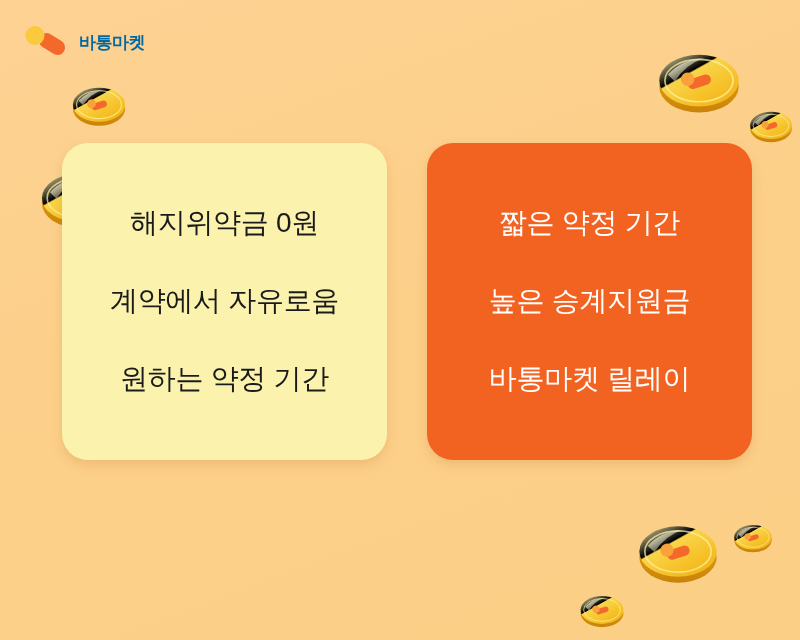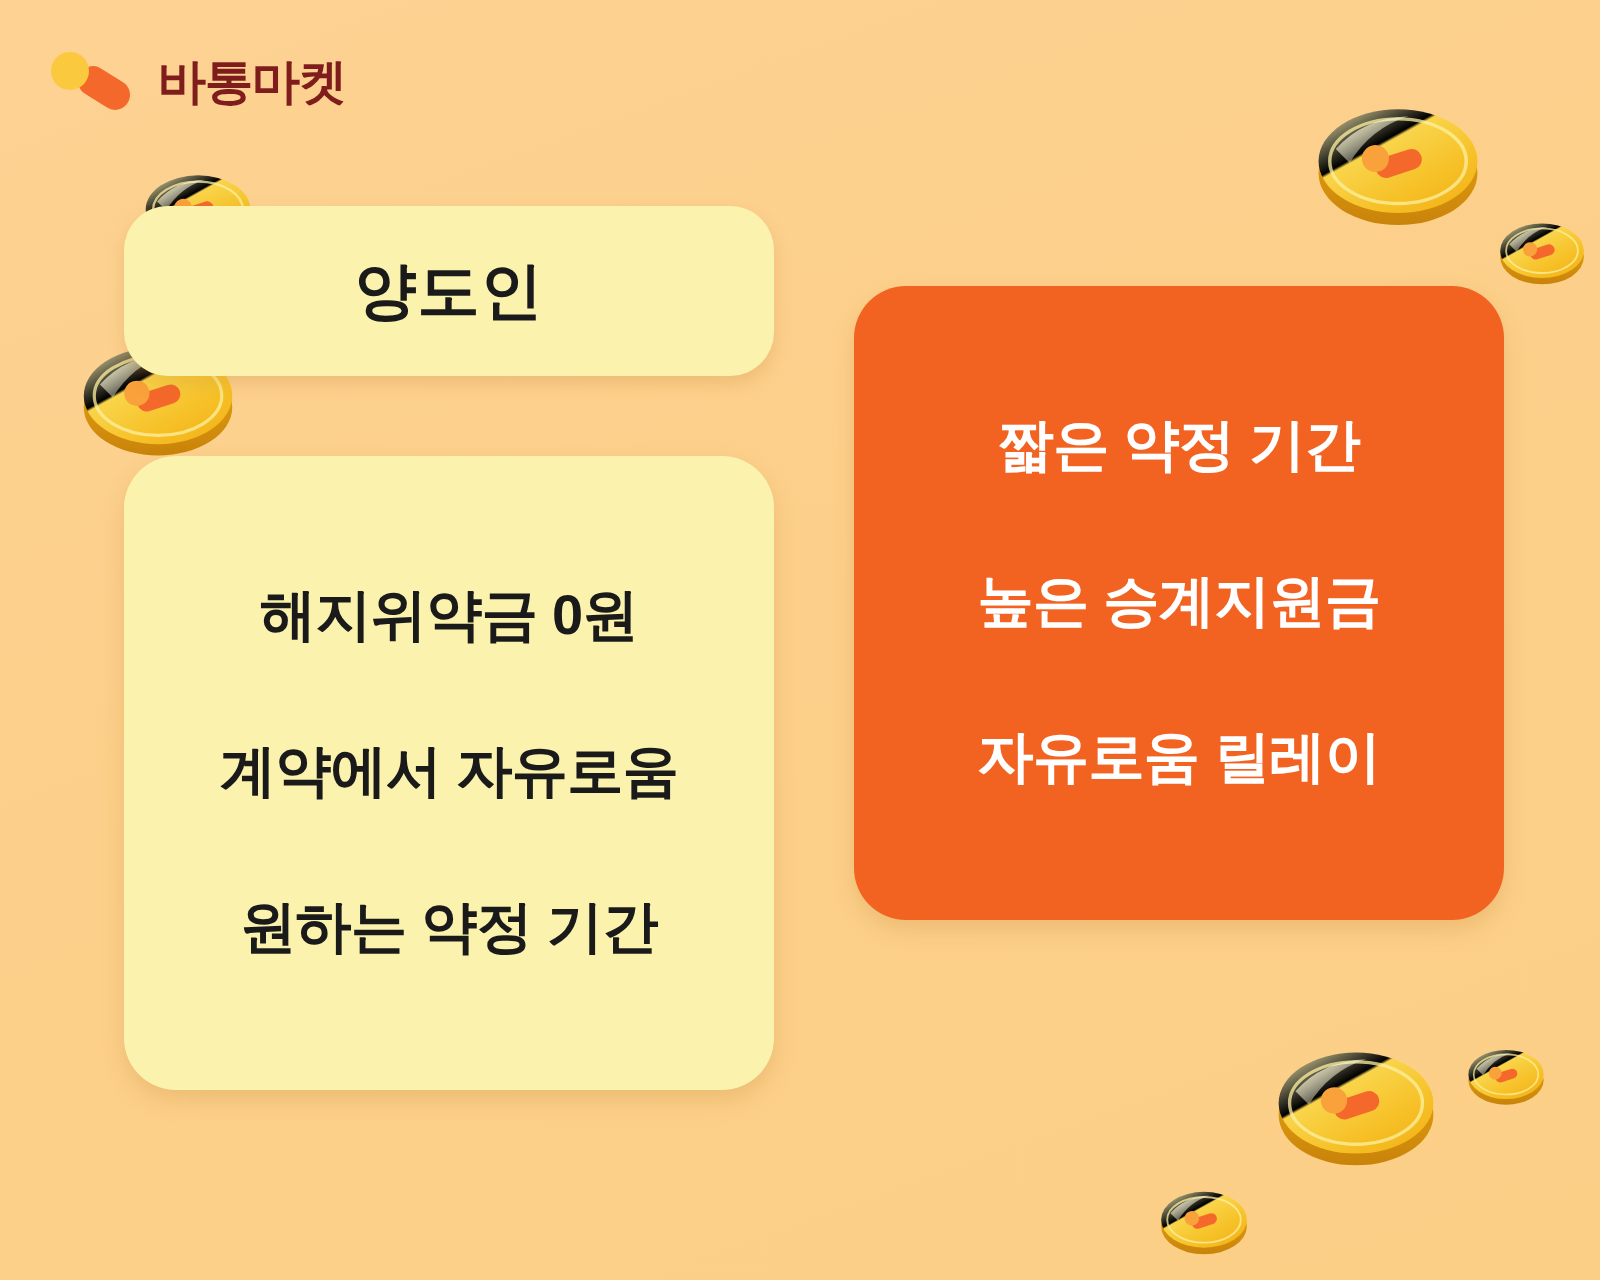--- a/index.html
+++ b/index.html
@@ -18,23 +18,23 @@
 
   
   #brand {
     position:absolute;
     left:24px; top:22px;
     display:flex; align-items:center; gap:11px;
     height:40px;
   }
   #brand-mark { width:44px; height:34px; display:block; }
   #brand-name {
-    font-size:24px;
+    font-size:17px;
     font-weight:bold;
-    color:#7f1d1d;
+    color:#0369a1;
     letter-spacing:-0.5px;
     line-height:1;
     white-space:nowrap;
     text-align:center;
   }
 
   
   .column {
     position:absolute;
     top:103px;
@@ -59,21 +59,20 @@
   .card-body {
     margin-top:40px;
     height:317px;
     border-radius:26px;
     display:flex;
     flex-direction:column;
     align-items:center;
     justify-content:space-around;
     padding:42px 10px;
     box-shadow:0 5px 11px rgba(193,120,40,0.22);
-    font-weight:bold;
   }
   .card-line {
     font-size:28px;
     line-height:1.1;
     white-space:nowrap;
     letter-spacing:-0.3px;
   }
 
   
   .card--light { background:#fbf3ad; }
@@ -137,35 +136,32 @@
   <svg class="coin" style="left:655px; top:40px;" width="88" height="76" viewBox="0 0 100 88">
     <use href="#coinGlyph"></use>
   </svg>
 
   <svg class="coin" style="left:635px; top:512px;" width="86" height="74" viewBox="0 0 100 88">
     <use href="#coinGlyph"></use>
   </svg>
 </div>
 
 <div class="column" id="column-transferor">
-  <div class="card-header card--light">
-    <span class="card-header-label">양도인</span>
-  </div>
   <div class="card-body card--light">
     <span class="card-line">해지위약금 0원</span>
     <span class="card-line">계약에서 자유로움</span>
     <span class="card-line">원하는 약정 기간</span>
   </div>
 </div>
 
 <div class="column" id="column-transferee">
   <div class="card-body card--orange">
     <span class="card-line">짧은 약정 기간</span>
     <span class="card-line">높은 승계지원금</span>
-    <span class="card-line">자유로움 릴레이</span>
+    <span class="card-line">바통마켓 릴레이</span>
   </div>
 </div>
 
 <div id="coins-front">
 
   <svg class="coin" style="left:38px; top:160px;" width="82" height="71" viewBox="0 0 100 88">
     <use href="#coinGlyph"></use>
   </svg>
 
   <svg class="coin" style="left:748px; top:104px;" width="46" height="40" viewBox="0 0 100 88">

